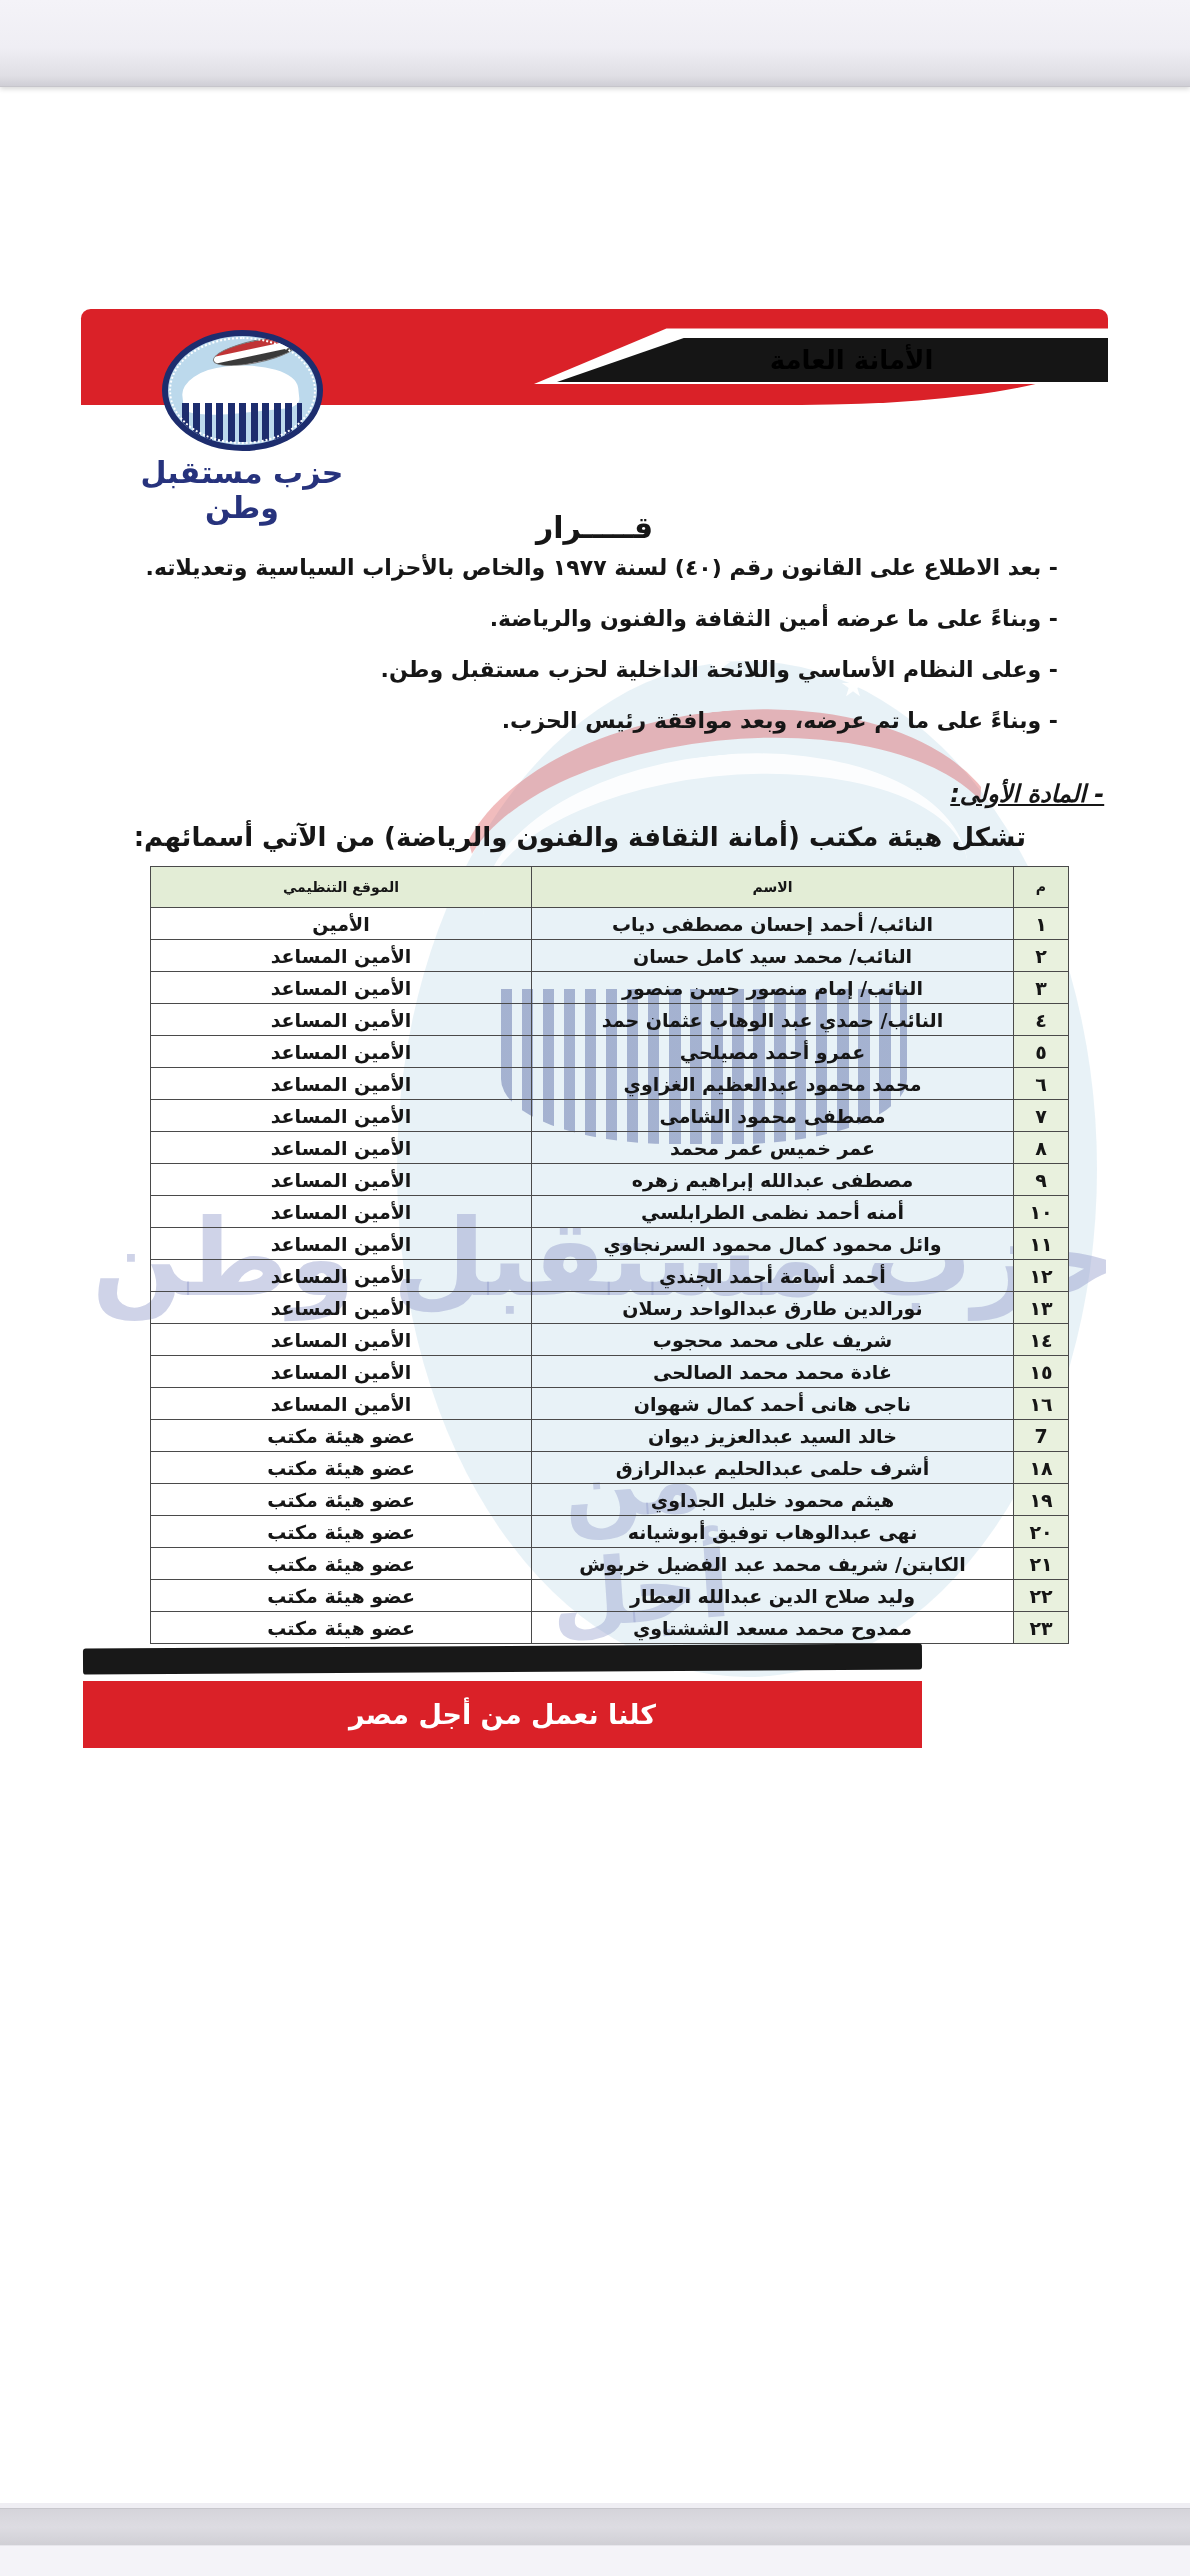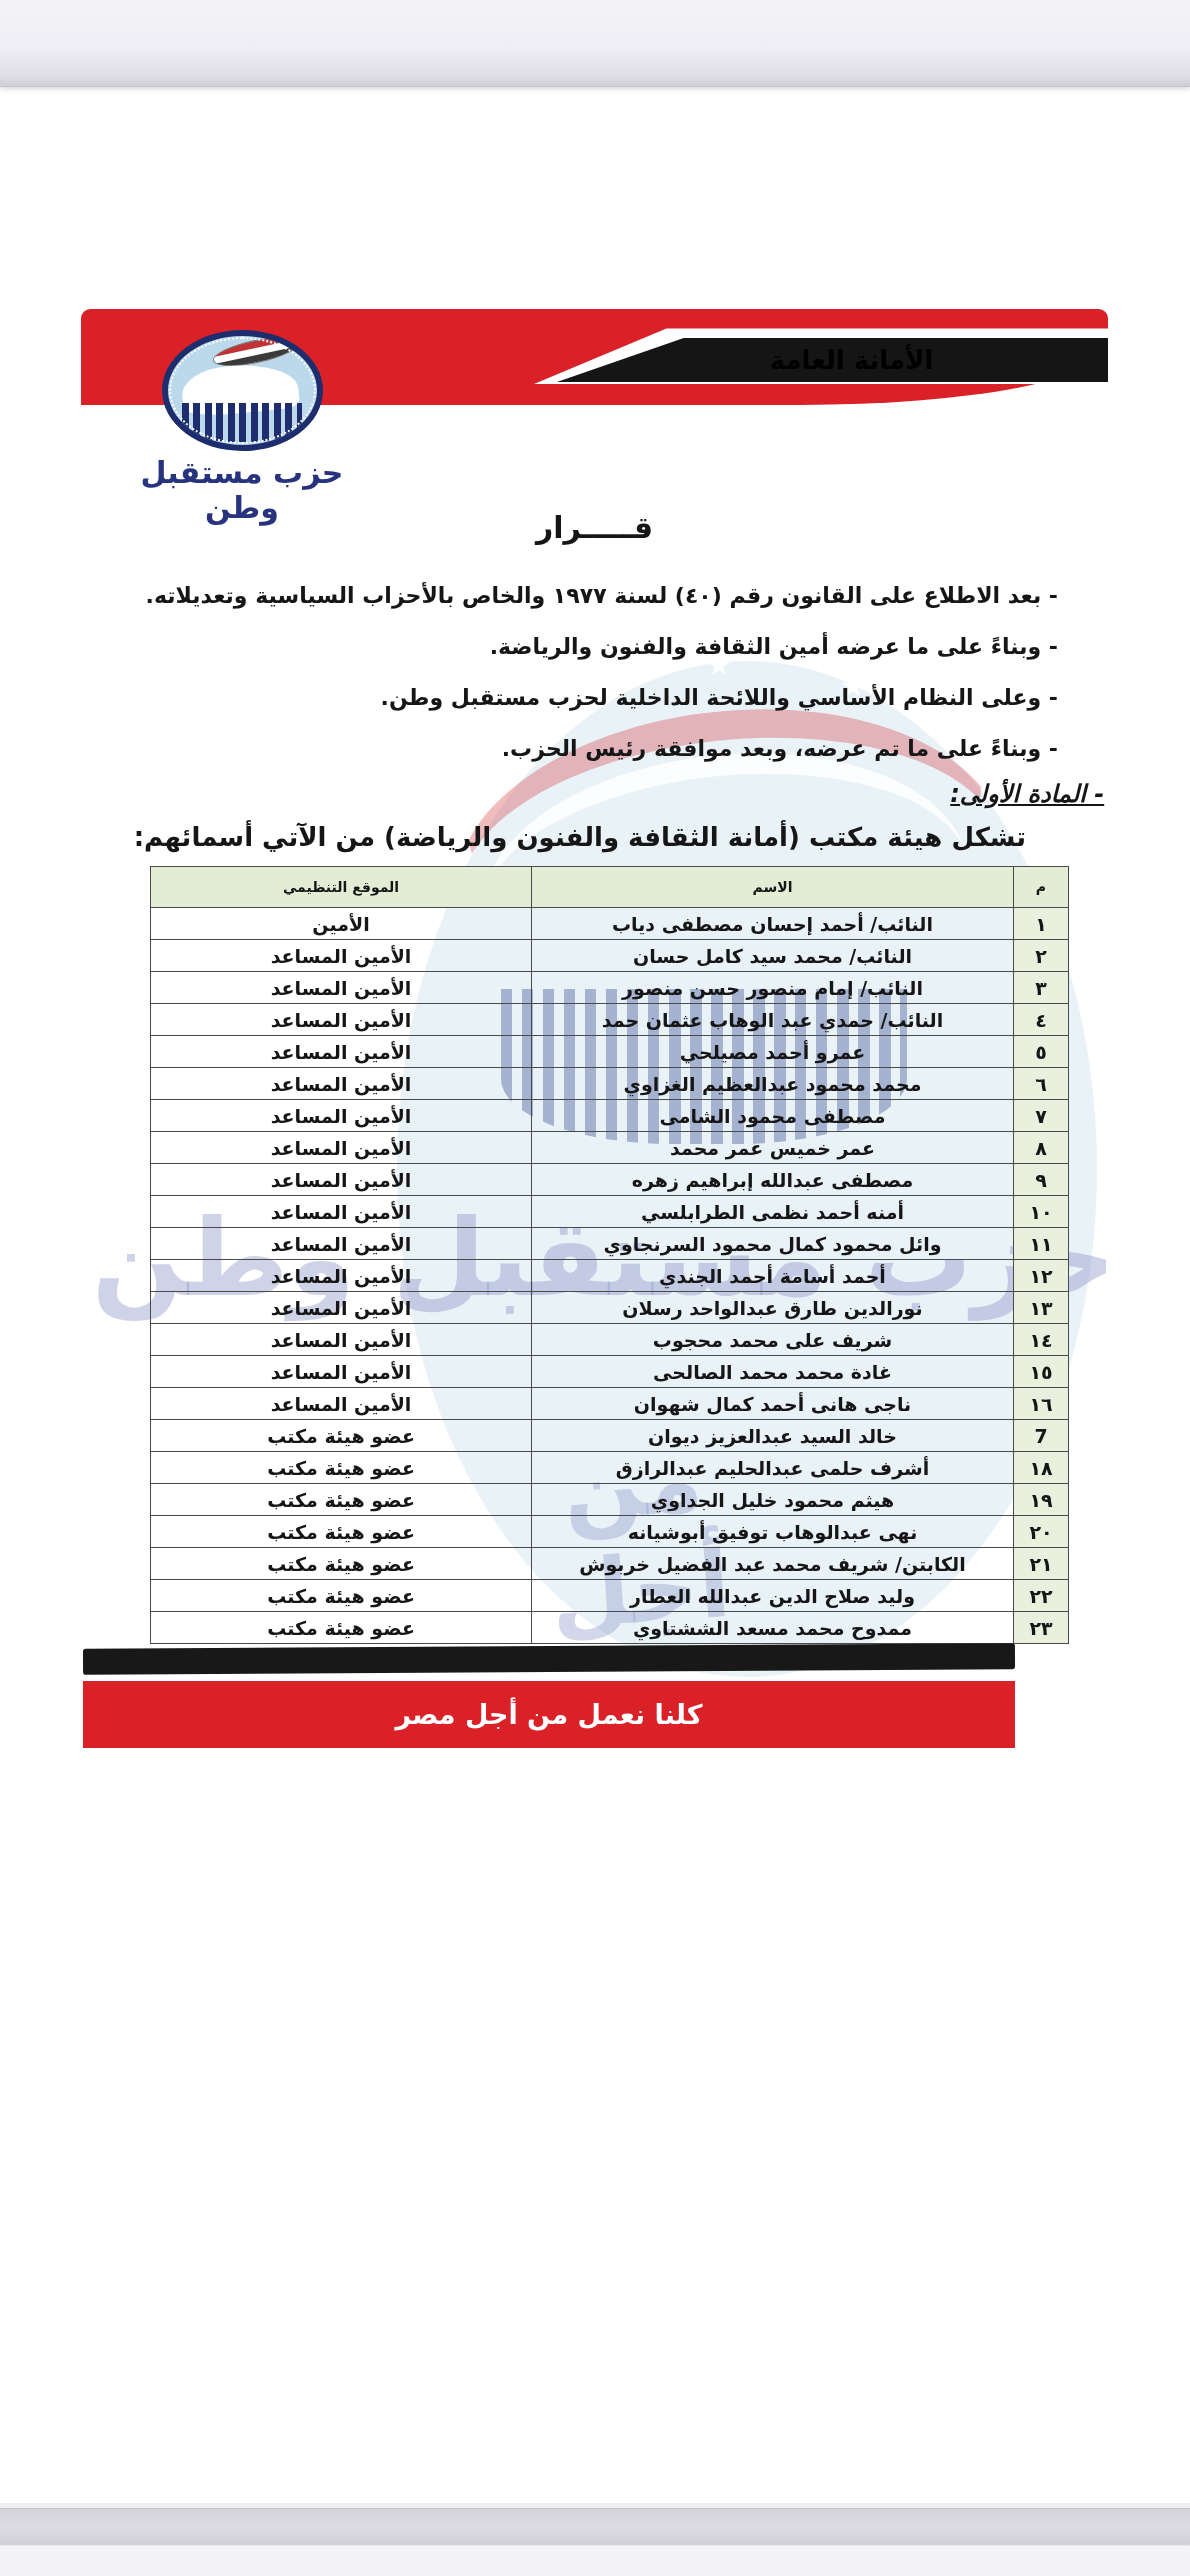--- a/index.html
+++ b/index.html
@@ -70,40 +70,40 @@
   .logo-eagle{position:absolute;top:27%;left:10%;width:78%;height:44%;background:#ffffff;
     border-radius:65% 100% 18% 75% / 85% 100% 28% 38%;transform:rotate(-6deg);}
   .logo-crowd{position:absolute;bottom:2.9px;left:10%;right:10%;height:36%;
     background:repeating-linear-gradient(90deg,#1d2d6e 0 6.7px,rgba(29,45,110,0) 6.7px 11.5px);
     border-radius:0 0 46% 46%;}
   .logo-text{margin-top:3.8px;font-size:30px;font-weight:bold;color:#27337d;}
 
   
   .decree-title{position:absolute;top:510px;left:0;width:100%;text-align:center;
     font-size:30px;font-weight:bold;letter-spacing:1px;}
-  .preamble{position:absolute;top:580px;right:50px;left:29px;list-style:none;margin:0;padding:0;}
+  .preamble{position:absolute;top:552px;right:50px;left:29px;list-style:none;margin:0;padding:0;}
   .preamble li{font-size:22px;font-weight:bold;margin-bottom:20px;line-height:31px;}
   .article-heading{position:absolute;top:780px;right:3.8px;font-size:24px;font-weight:bold;
     text-decoration:underline;font-style:italic;}
   .article-intro{position:absolute;top:822px;right:82px;font-size:26px;font-weight:bold;}
 
   
   .roster{position:absolute;top:866px;right:39px;width:918px;border-collapse:collapse;
     table-layout:fixed;border:1.9px solid #3d3d3d;}
   .roster th,.roster td{border:1px solid #4a4a4a;text-align:center;vertical-align:middle;
     padding:0;font-weight:bold;overflow:hidden;white-space:nowrap;}
   .roster th{height:40px;background:#e3edd6;font-size:14px;}
   .roster td{height:31px;font-size:19px;background:transparent;}
   .roster td.c-no{background:#e9f1de;}
   .col-no{width:55px;}
   .col-name{width:482px;}
   .col-pos{width:381px;}
 
   
-  .footer{position:absolute;top:1646px;left:1.9px;width:932px;}
+  .footer{position:absolute;top:1646px;left:1.9px;width:839px;}
   .f-black{height:26px;background:#181818;border-radius:2.9px;transform:rotate(-0.35deg);}
   .f-red{margin-top:8.6px;height:67px;background:#da2128;display:flex;align-items:center;
     justify-content:center;}
   .f-red span{color:#ffffff;font-size:27px;font-weight:bold;}
 </style>
 </head>
 <body>
 
 <div class="status-top"></div>
 

